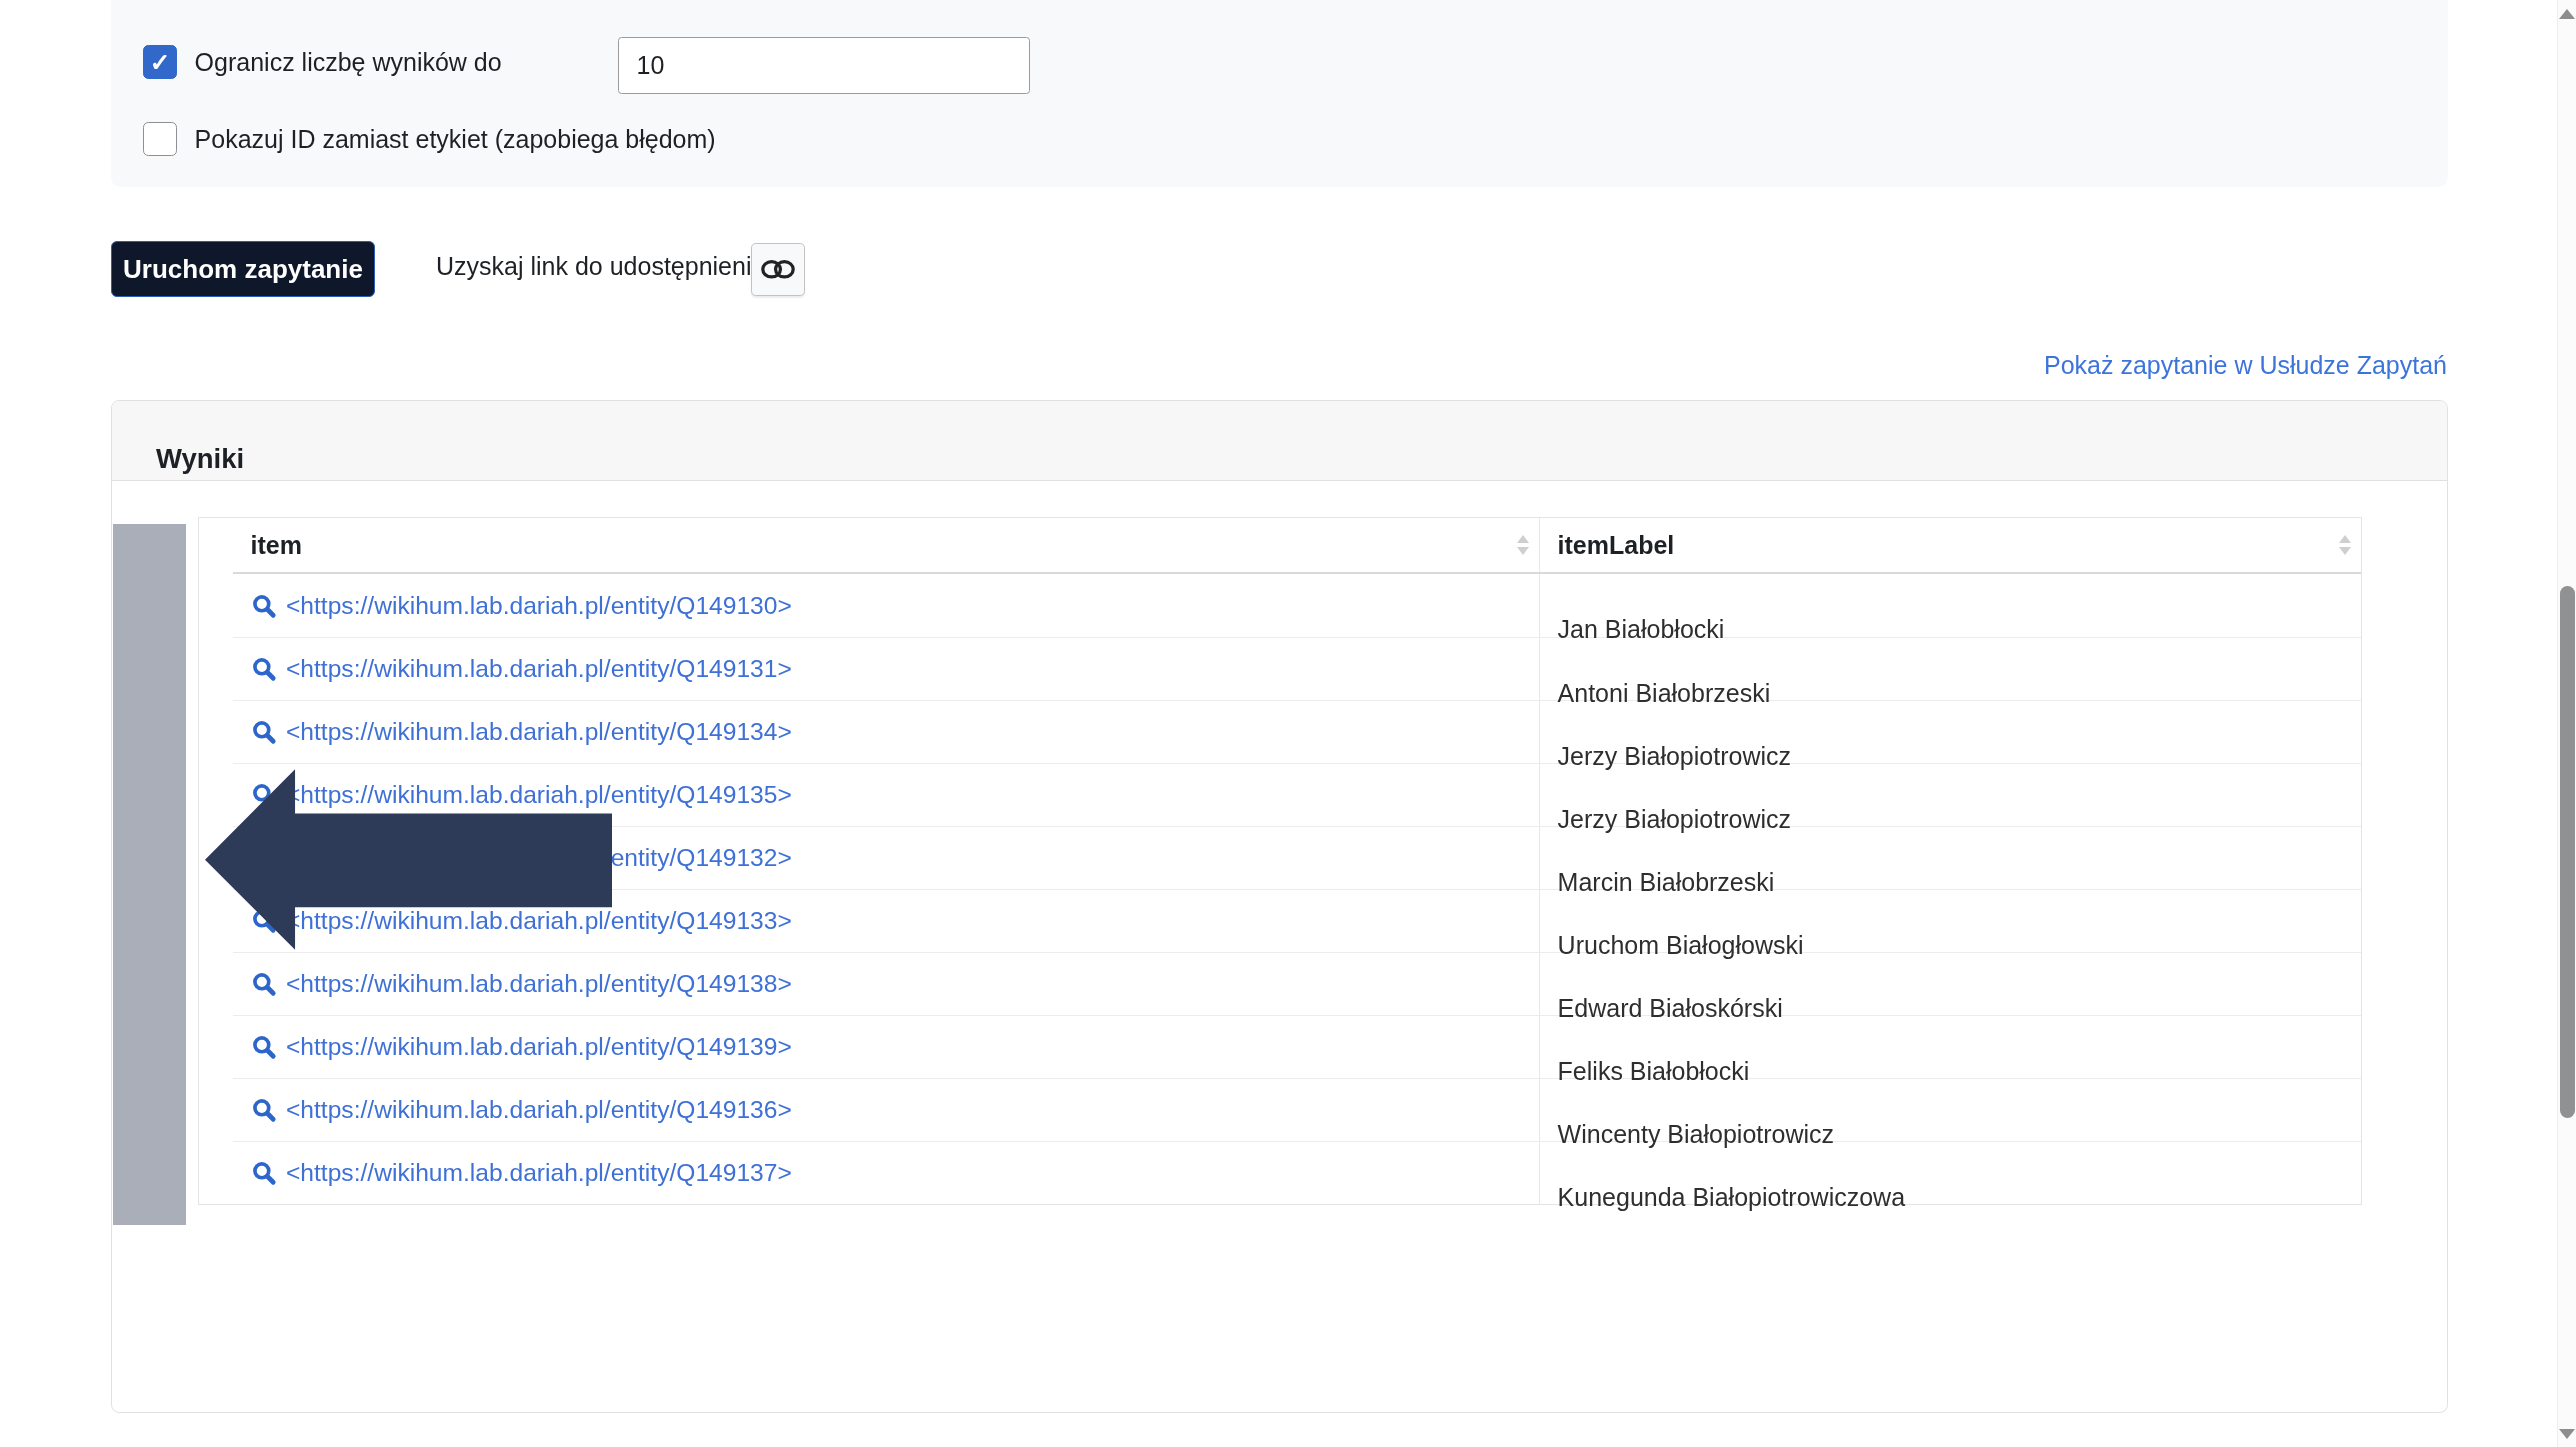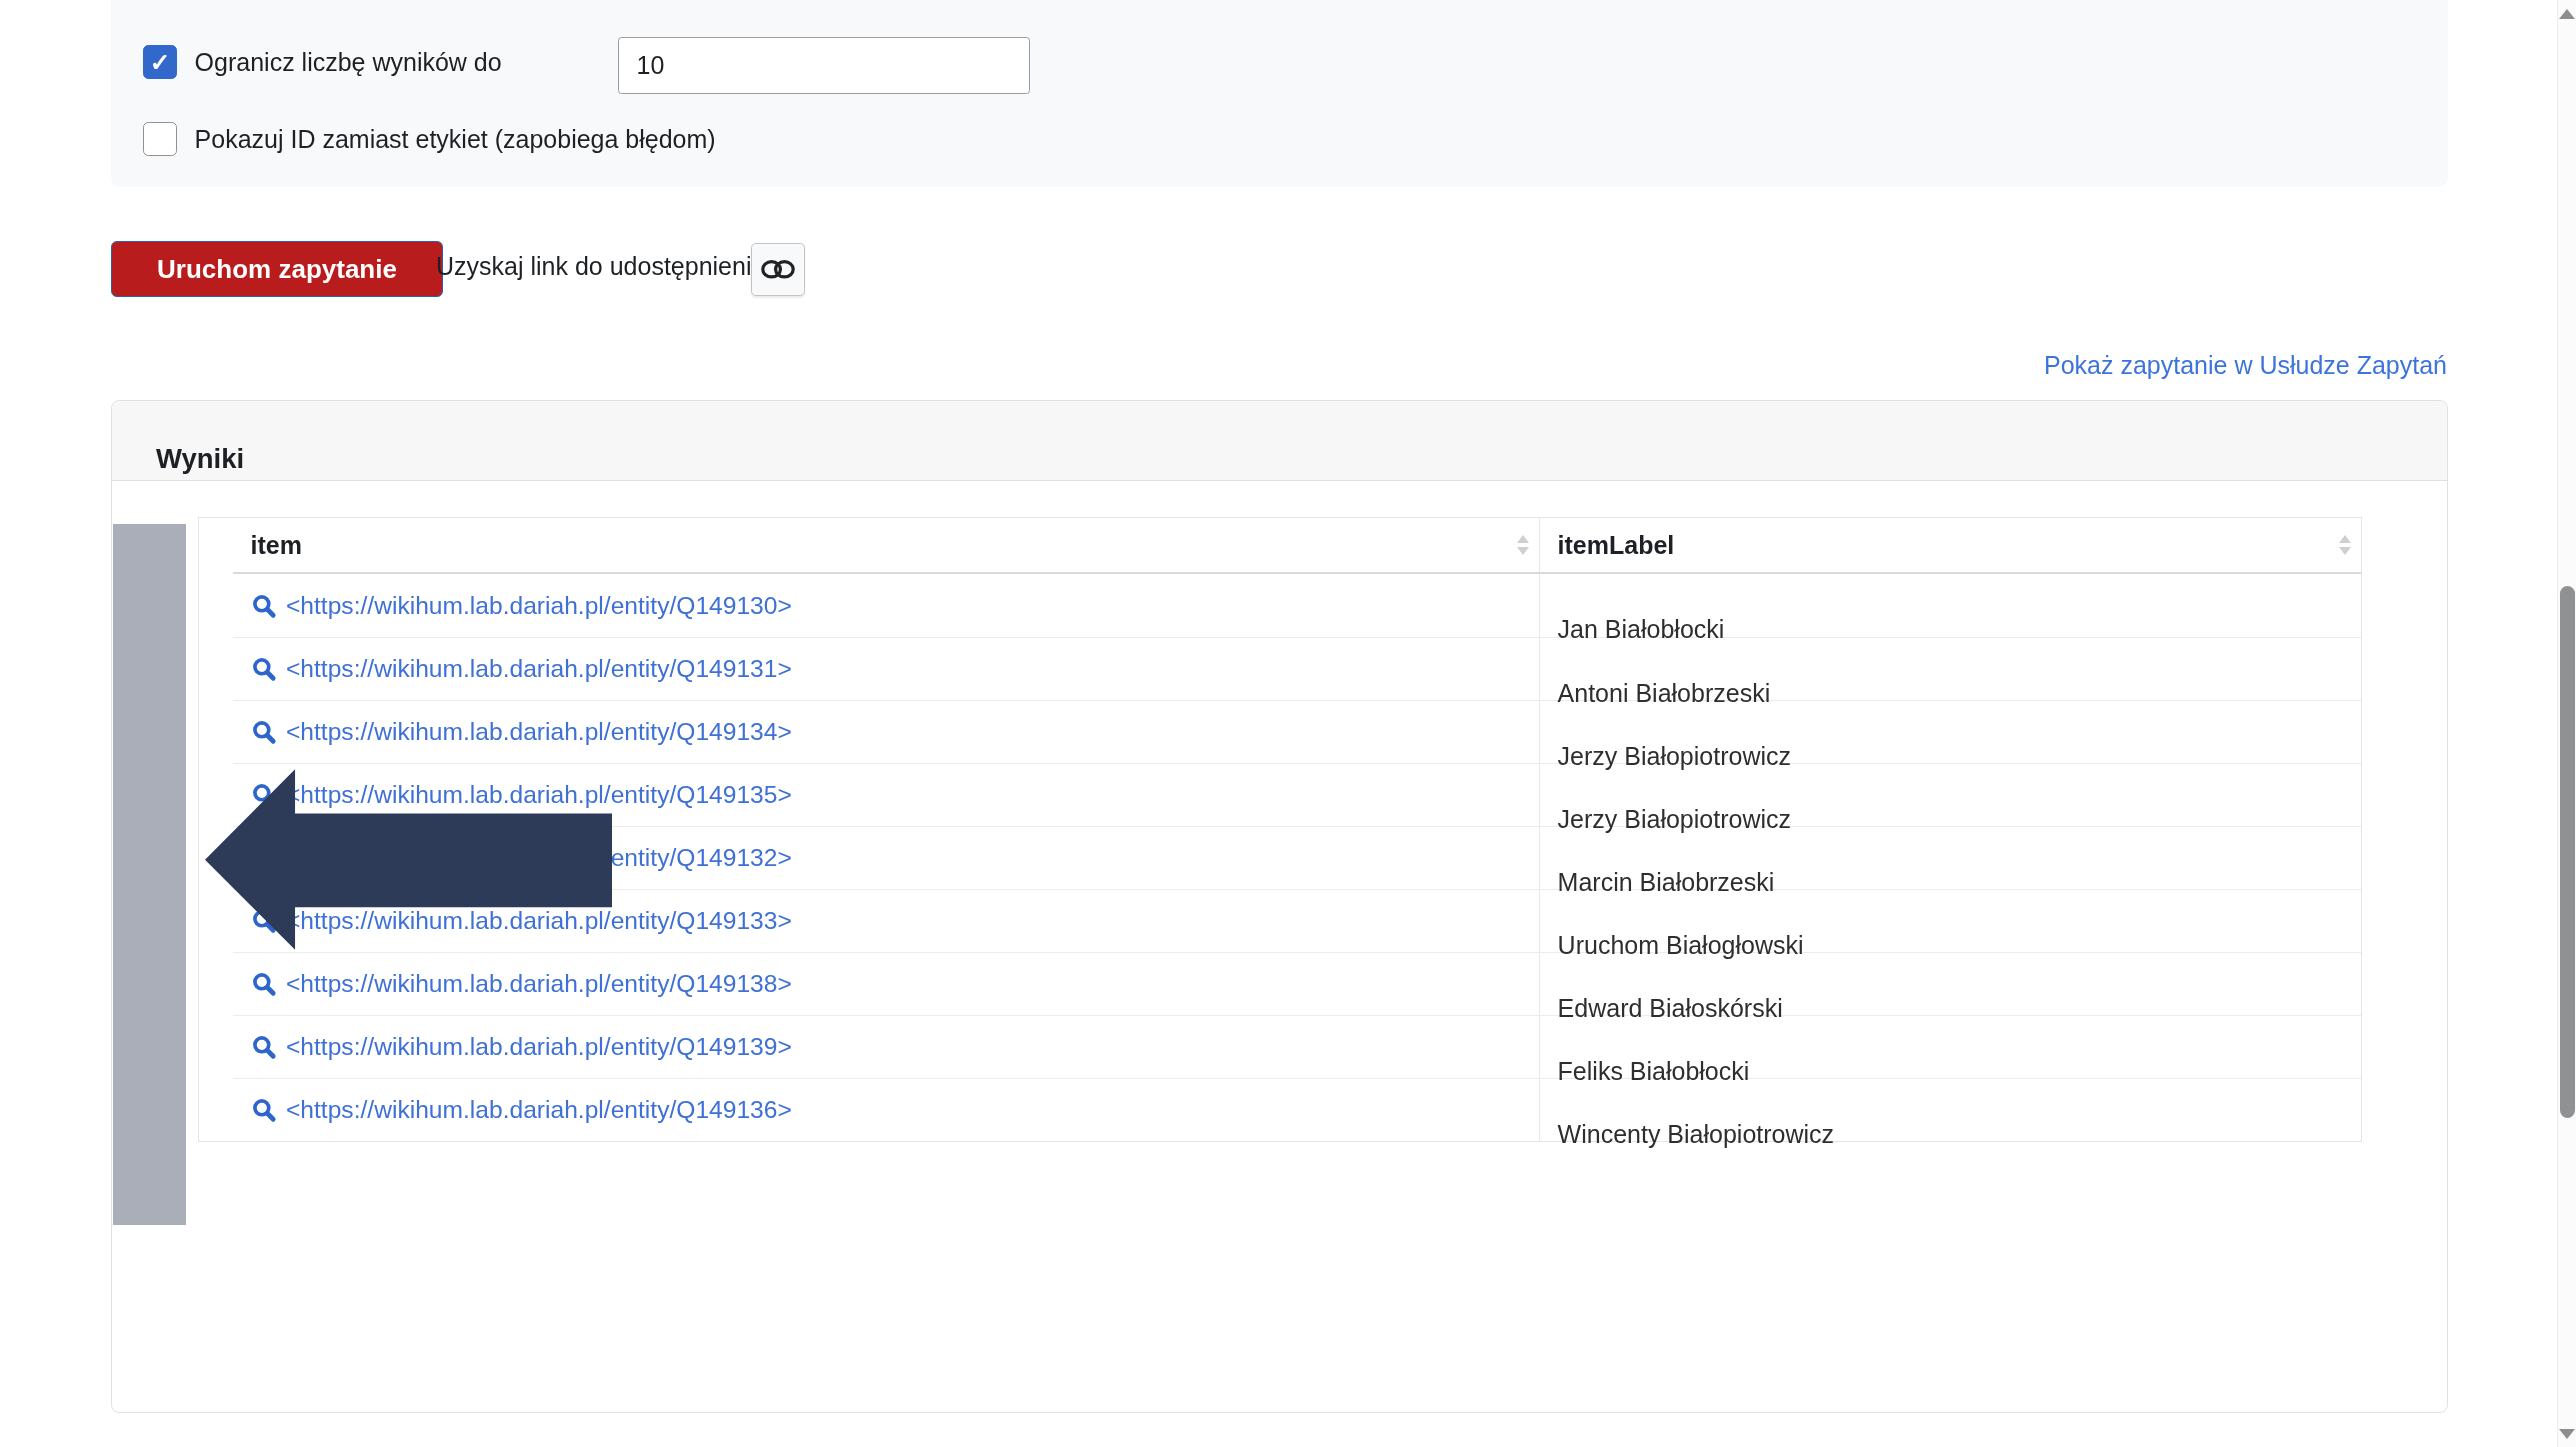--- a/index.html
+++ b/index.html
@@ -13,22 +13,22 @@
   .opt-row { position:absolute; display:flex; align-items:center; }
   .cb { width:34px; height:34px; border-radius:5.3px; border:1.2px solid #8d9094; background:#fff;
         display:flex; align-items:center; justify-content:center; flex:0 0 auto; }
   .cb.checked { background:#3168c9; border-color:#3168c9; color:#fff; font-size:24.6px; font-weight:bold; }
   .opt-label { margin-left:17.6px; font-size:25px; color:#1d2125; white-space:nowrap; }
   .limit-input { position:absolute; left:475px; top:-8.2px; width:412px; height:57px;
                  border:1.2px solid #9b9b9b; border-radius:3.5px; background:#fff;
                  font-size:25px; padding-left:17.6px; color:#1d2125; font-family:"Liberation Sans",sans-serif; }
 
   
-  .run-btn { position:absolute; left:111px; top:241px; width:332px; height:56px;
-             background:#b91c1c; border:1.2px solid #2c5db8; border-radius:5.9px;
+  .run-btn { position:absolute; left:111px; top:241px; width:264px; height:56px;
+             background:#0f172a; border:1.2px solid #2c5db8; border-radius:5.9px;
              color:#fff; font-size:26px; font-weight:bold; display:flex;
              align-items:center; justify-content:center; cursor:pointer; }
   .share-label { position:absolute; left:436px; top:252px; font-size:25px; color:#1d2125; white-space:nowrap; }
   .link-btn { position:absolute; left:751px; top:243px; width:54px; height:53px;
               background:#f8f9fa; border:1.2px solid #c3c3c3; border-radius:4.7px;
               display:flex; align-items:center; justify-content:center; cursor:pointer;
               box-shadow:0 1.8px 1.8px rgba(0,0,0,0.08); }
 
   .qs-link { position:absolute; right:129px; top:351px; font-size:25px; color:#3d74dc;
              white-space:nowrap; cursor:pointer; }
@@ -236,20 +236,32 @@
               <a class="item-link">
                 <svg class="mag" width="26" height="26" viewBox="0 0 24 24">
                   <circle cx="10" cy="10" r="6.4" fill="none" stroke="#2d66cb" stroke-width="3.4"></circle>
                   <line x1="15" y1="15" x2="20.5" y2="20.5" stroke="#2d66cb" stroke-width="4.4" stroke-linecap="round"></line>
                 </svg>
                 <span>&lt;https://wikihum.lab.dariah.pl/entity/Q149136&gt;</span>
               </a>
             </div>
             <div class="td-label">Wincenty Białopiotrowicz</div>
           </div>
+          <div class="trow">
+            <div class="td-item">
+              <a class="item-link">
+                <svg class="mag" width="26" height="26" viewBox="0 0 24 24">
+                  <circle cx="10" cy="10" r="6.4" fill="none" stroke="#2d66cb" stroke-width="3.4"></circle>
+                  <line x1="15" y1="15" x2="20.5" y2="20.5" stroke="#2d66cb" stroke-width="4.4" stroke-linecap="round"></line>
+                </svg>
+                <span>&lt;https://wikihum.lab.dariah.pl/entity/Q149137&gt;</span>
+              </a>
+            </div>
+            <div class="td-label">Kunegunda Białopiotrowiczowa</div>
+          </div>
         </div>
     </div>
   </div>
 
   <svg class="arrow-annotation" viewBox="0 0 696 309">
     <polygon points="0,155 154,0 154,76 696,76 696,236 154,236 154,309" fill="#2d3b58"></polygon>
   </svg>
 
   <div class="scrollbar">
     <div class="sb-up"></div>

